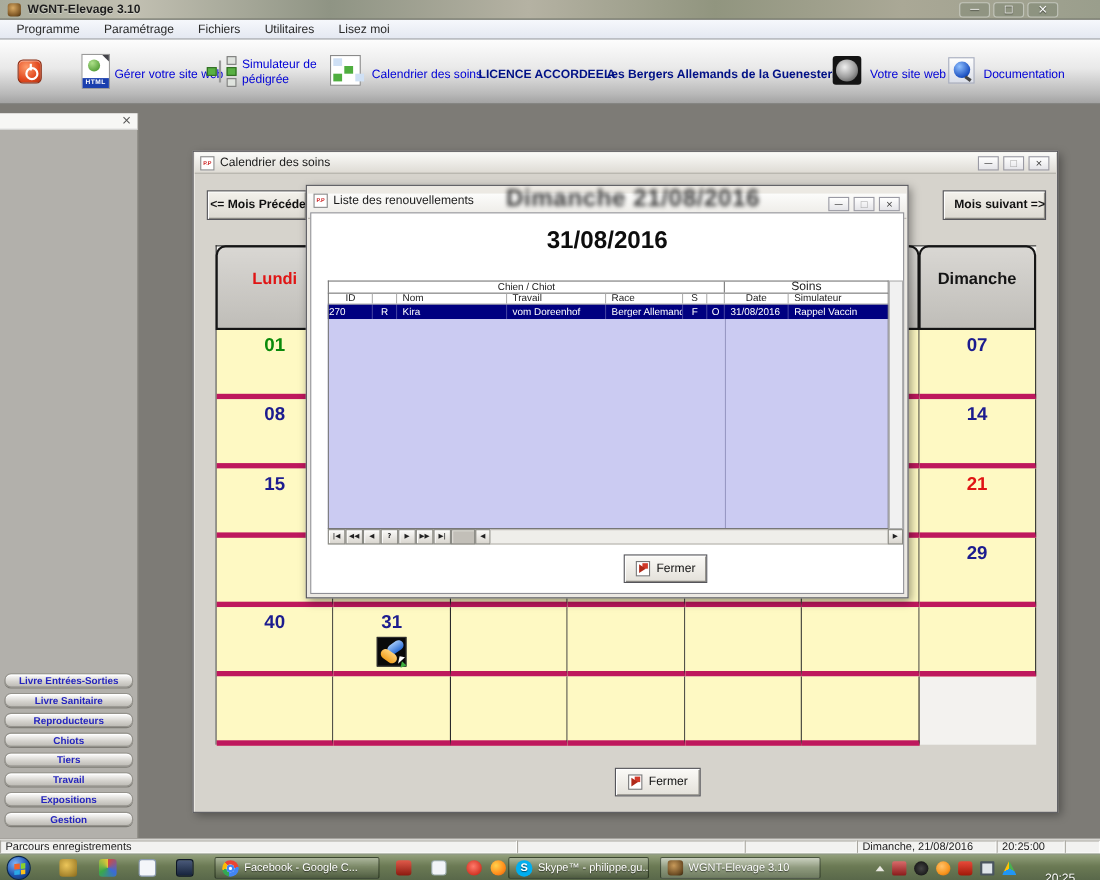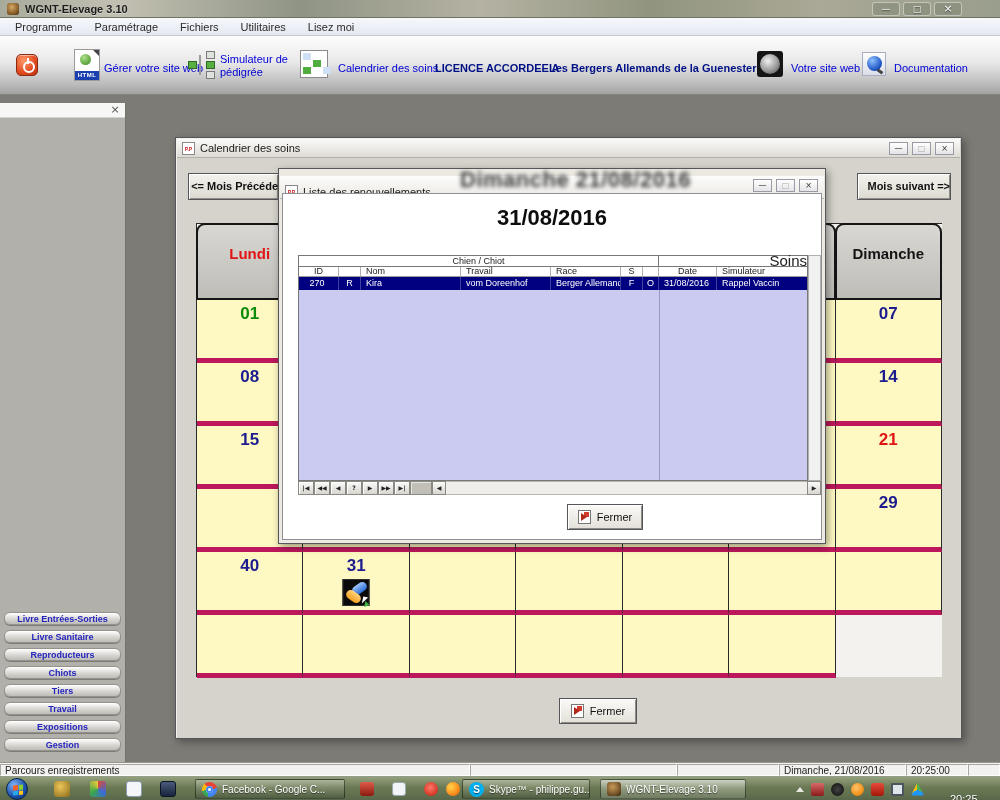--- a/index.html
+++ b/index.html
@@ -120,37 +120,37 @@
   .cal-fermer{position:absolute;left:383px;top:560px;width:78px;height:26px}
   .exit-icon{position:relative;width:13px;height:14px;background:#fff;border:1px solid #777}
   .exit-icon::before{content:"";position:absolute;right:1px;top:1px;width:5px;height:5px;background:#d23a2a}
   .exit-icon::after{content:"";position:absolute;left:2px;bottom:2px;width:0;height:0;
     border-top:4px solid transparent;border-bottom:4px solid transparent;border-left:6px solid #b02a1a}
 
   
   .dialog{position:absolute;left:278px;top:73px;width:548px;height:376px;background:#ece9e3;
     border:1px solid #55555a;box-shadow:2px 3px 8px rgba(0,0,0,.4);z-index:30}
   .dlg-title{position:absolute;left:1px;top:7px;right:1px;height:23px;
-    background:linear-gradient(#fcfcfb,#ebe9e4);border-bottom:1px solid #b8b5ae;display:flex;align-items:flex-end}
+    background:linear-gradient(#fcfcfb,#ebe9e4);border-bottom:1px solid #b8b5ae;display:flex;align-items:flex-start}
   .dlg-body{position:absolute;left:3px;right:3px;top:24px;bottom:3px;background:#fff;border:1px solid #8f8f95}
   .dlg-heading{position:absolute;left:0;right:0;top:11px;text-align:center;font-size:22px;font-weight:bold;color:#0d0d0d}
 
   .rtable{position:absolute;left:15px;top:61px;width:510px;font-size:10px;color:#222}
   .trow{display:flex;width:510px}
   .tg{height:11px;border:1px solid #777;border-bottom:none}
   .tg .gl{width:360px;border-right:1px solid #777;text-align:center;font-size:9px;line-height:10px}
-  .tg .gr{flex:1;text-align:right;font-size:15px;line-height:10px}
+  .tg .gr{flex:1;text-align:center;font-size:11px;line-height:10px}
   .th{height:11px;border:1px solid #777;border-bottom:1px solid #9a9a9a}
   .th .tc{border-right:1px solid #b0b0b0;font-size:9px;line-height:9px;padding-left:5px;overflow:hidden;white-space:nowrap}
   .th .tc:last-child{border-right:none}
   .tr-sel{height:13px;background:#000080;color:#fff;border-left:1px solid #777;border-right:1px solid #777}
   .tr-sel .tc{border-right:1px solid rgba(255,255,255,.25);font-size:9px;line-height:13px;padding-left:5px;overflow:hidden;white-space:nowrap}
   .tr-sel .tc:last-child{border-right:none}
   .tc.ctr{text-align:center;padding-left:0}
-  .tc.num{text-align:center;padding-left:0;padding-right:3px}
+  .tc.num{text-align:left;padding-left:0;padding-right:3px}
   .c0{width:40px}.c1{width:22px}.c2{width:100px}.c3{width:90px}.c4{width:70px}.c5{width:22px}.c6{width:16px}.c7{width:58px}.c8{flex:1}
   .tlist{position:relative;width:510px;height:191px;background:#cbcbf2;border:1px solid #777;border-top:none}
   .tlist::after{content:"";position:absolute;left:360px;top:0;bottom:0;width:1px;background:#9898c4}
   .vscroll{position:absolute;left:525px;top:61px;width:13px;height:226px;background:#f1f1f1;border:1px solid #b0b0b0}
 
   .rnav{position:absolute;left:15px;top:287px;width:523px;height:14px;background:#d8d5cf;display:flex;align-items:stretch}
   .rn{width:16px;border:1px solid #8a8a84;background:linear-gradient(#fafaf8,#d9d6cf);
     box-shadow:inset 1px 1px 0 #fff;font-family:"DejaVu Sans",sans-serif;font-size:6px;
     line-height:12px;text-align:center;color:#222;font-weight:bold}
   .rn-thumb{width:22px;background:#c2bfb8;border:1px solid #8a8a84;box-shadow:inset 1px 1px 0 #e8e6e0}

